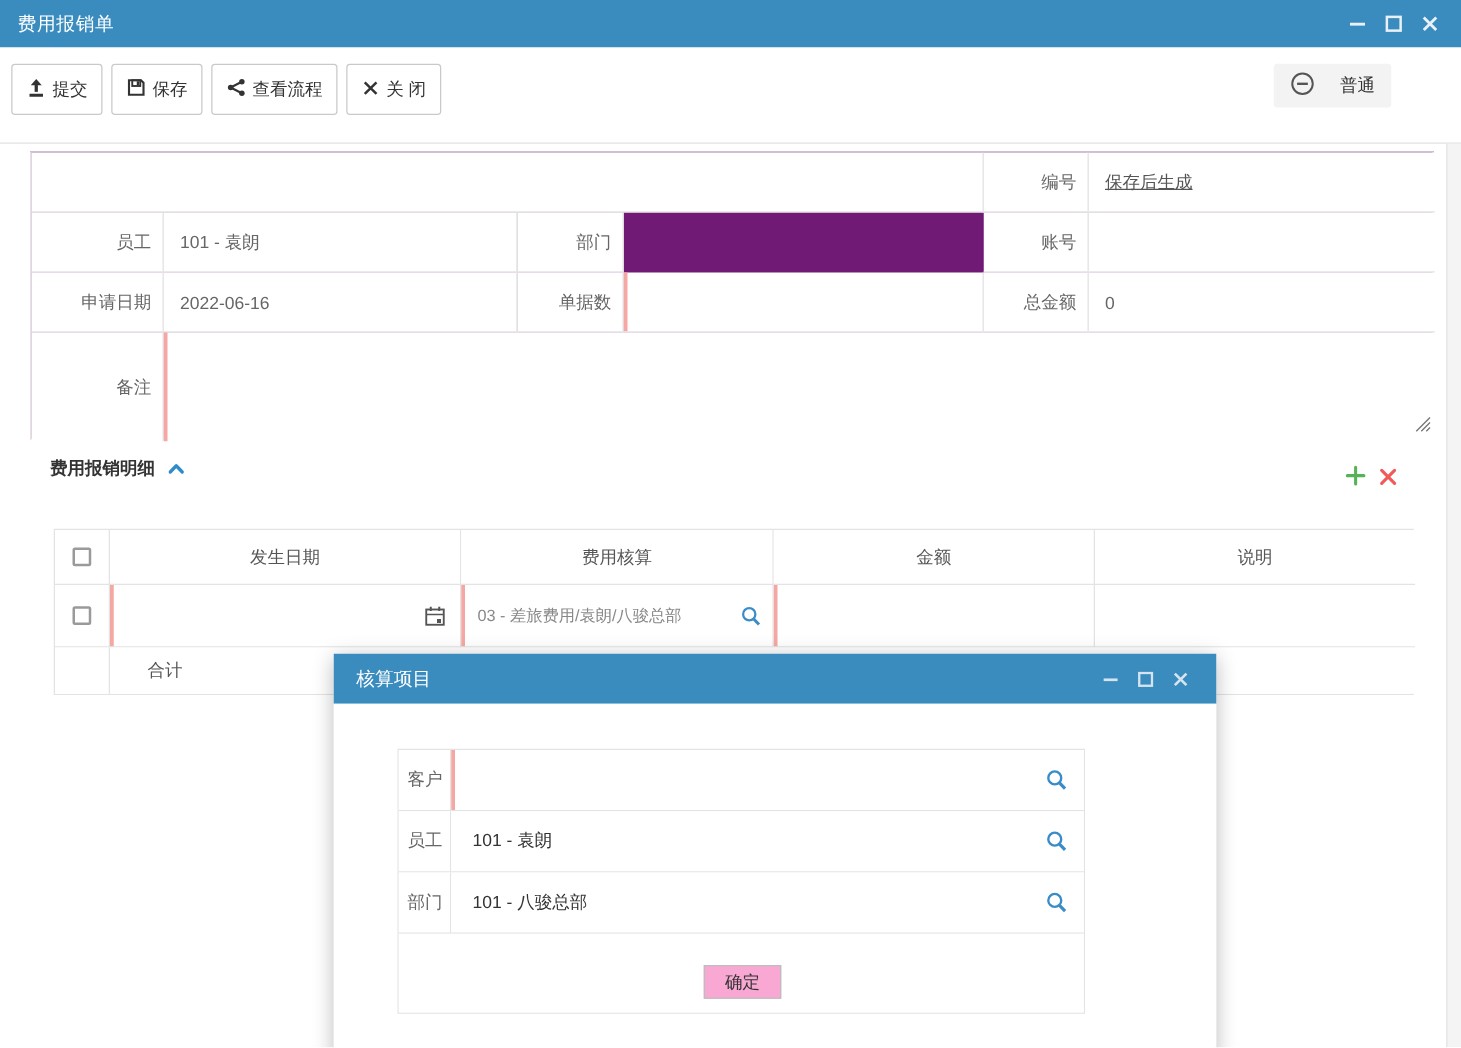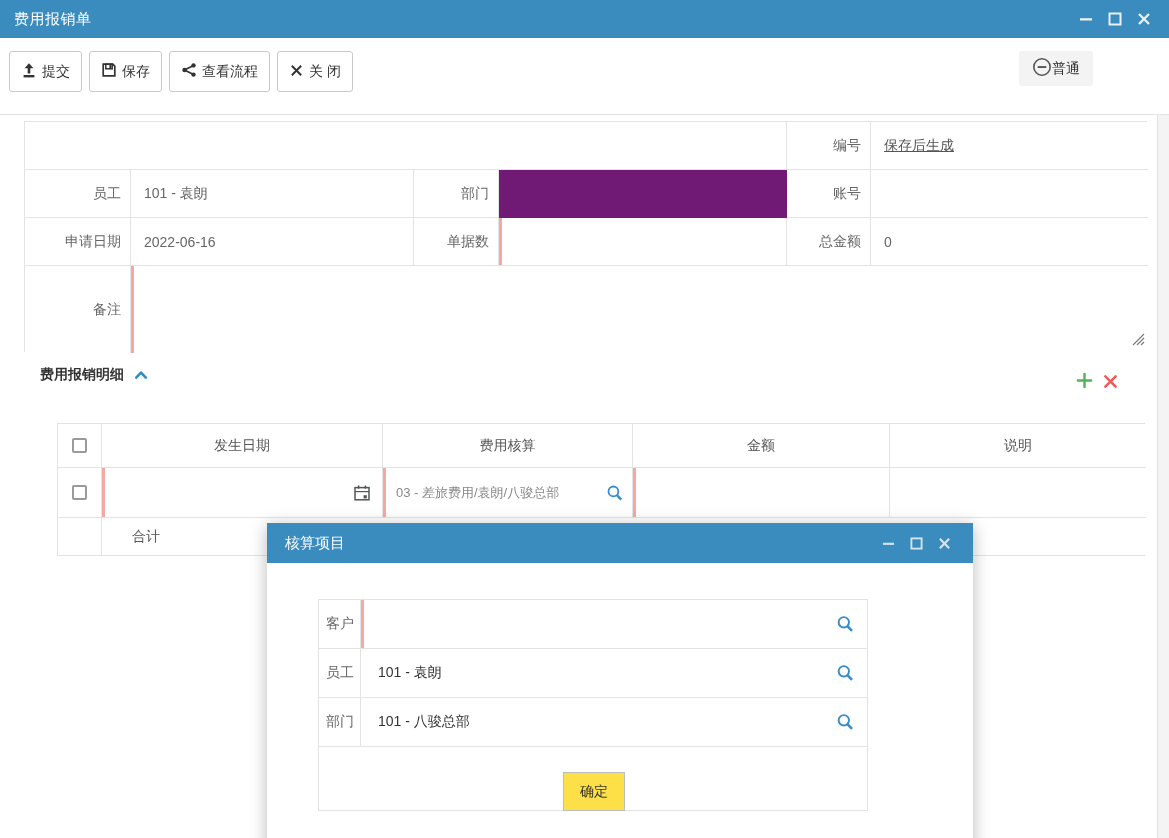--- a/index.html
+++ b/index.html
@@ -15,21 +15,21 @@
   .winctl span { display:inline-flex; cursor:pointer; }
 
   
   .toolbar { position:absolute; left:0; top:38px; width:1169px; height:77px; background:#fff;
              border-bottom:1px solid #e2e2e2; }
   .tb-buttons { position:absolute; left:9px; top:13px; display:flex; gap:7px; }
   .tb-btn { display:inline-flex; align-items:center; gap:5px; height:41px; padding:0 11px;
             background:#fff; border:1px solid #c9c9c9; border-radius:3px; font-size:14px; color:#333;
             cursor:pointer; font-family:inherit; }
   .mode-btn { position:absolute; left:1019px; top:13px; height:35px; padding:0 13px;
-              display:inline-flex; align-items:center; gap:0; background:#f3f3f3; border:none;
+              display:inline-flex; align-items:center; gap:20px; background:#f3f3f3; border:none;
               border-radius:3px; font-size:14px; color:#333; cursor:pointer; font-family:inherit; }
 
   
   .c { position:absolute; display:flex; align-items:center; font-size:14px; color:#666; background:#fff; }
   .br { border-right:1px solid #e3e3e3; }
   .bb { border-bottom:1px solid #e3e3e3; }
   .lbl { justify-content:flex-end; padding-right:9px; color:#666; }
   .val { padding-left:13px; color:#666; }
   .reqbar { position:absolute; left:0; top:0; bottom:0; width:3px; background:#f5a8a3; }
 
@@ -41,21 +41,21 @@
   .resize-handle { position:absolute; right:3px; bottom:4px; cursor:nwse-resize; }
 
   
   .section-header { position:absolute; left:40px; top:366px; display:flex; align-items:center; gap:9px; }
   .section-title { font-size:14px; font-weight:bold; color:#333; }
   .icon-btn { display:inline-flex; cursor:pointer; }
   .add-btn { position:absolute; left:1076px; top:372px; }
   .del-btn { position:absolute; left:1103px; top:374px; }
 
   .detail-table { position:absolute; left:43px; top:423px; width:1088px; height:133px;
-                  border:1px solid #e3e3e3; background:#fff;margin-left:14px; }
+                  border:1px solid #e3e3e3; background:#fff; }
   .th { justify-content:center; color:#555; }
   .checkbox { width:15px; height:15px; border:2px solid #9a9a9a; border-radius:2px; background:#fff; cursor:pointer; }
   .cc { justify-content:center; }
   .exp-text { font-size:13px; color:#888; white-space:nowrap; overflow:hidden; }
   .cell-icon-r { position:absolute; right:11px; top:50%; transform:translateY(-50%); display:inline-flex; cursor:pointer; }
 
   
   .scrollbar { position:absolute; right:0; top:115px; width:12px; height:723px; background:#f4f4f4;
                border-left:1px solid #e3e3e3; cursor:pointer; }
 
@@ -63,21 +63,21 @@
   .modal { position:absolute; left:267px; top:523px; width:706px; height:330px; background:#fff;
            box-shadow:0 3px 16px rgba(0,0,0,0.28); z-index:10; }
   .modal-titlebar { position:absolute; left:0; top:0; width:100%; height:40px; background:#3a8cbf;
                     display:flex; align-items:center; padding:0 18px; }
   .modal-titlebar .title { color:#fff; font-size:15px; }
   .modal-body { position:absolute; left:0; top:40px; width:100%; bottom:0; background:#fff; }
   .modal-table { position:absolute; left:51px; top:36px; width:550px; height:212px;
                  border:1px solid #e3e3e3; background:#fff; }
   .m-lbl { justify-content:flex-start; padding-left:7px; color:#666; }
   .m-val { padding-left:17px; color:#333; }
-  .confirm-btn { position:absolute; left:296px; top:209px; width:62px; height:39px; background:#fde047;
+  .confirm-btn { position:absolute; left:296px; top:209px; width:62px; height:27px; background:#f9a8d4;
                  border:1px solid #bdbdbd; font-size:14px; color:#333; cursor:pointer; font-family:inherit;
                  display:flex; align-items:center; justify-content:center; }
 </style>
 </head>
 <body>
 
 <div class="app">
 
   <div class="titlebar">
     <span class="title">费用报销单</span>

